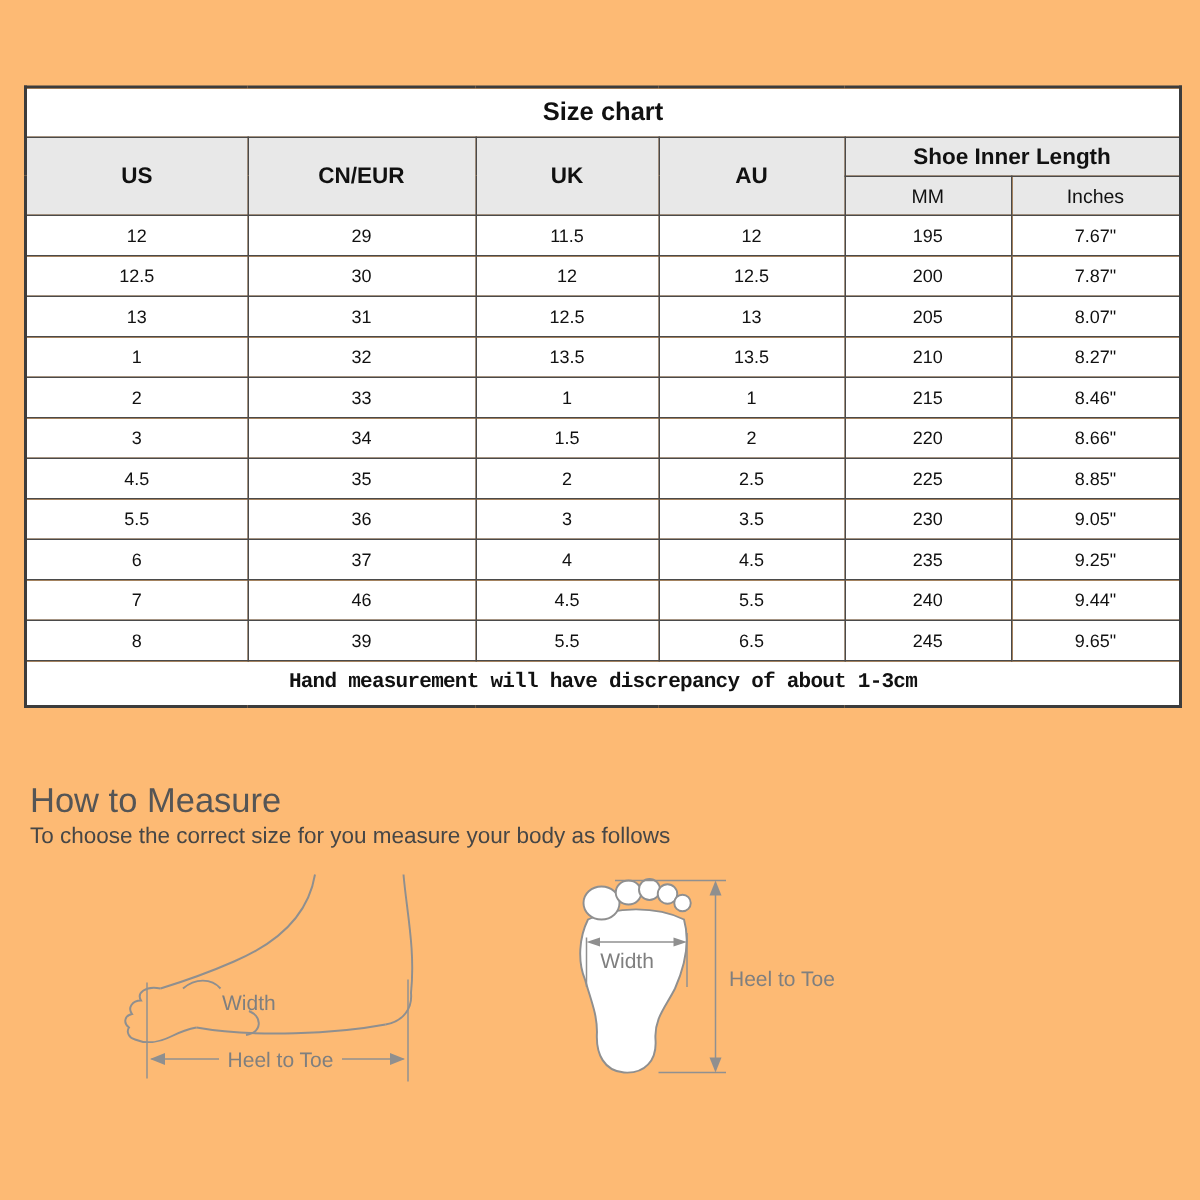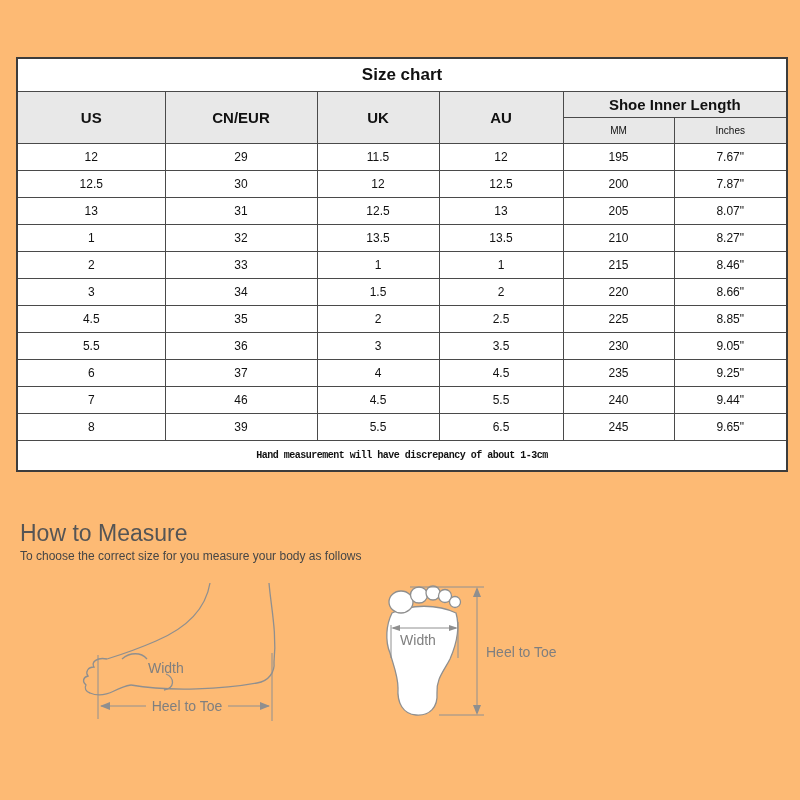--- a/index.html
+++ b/index.html
@@ -12,37 +12,37 @@
     border-collapse: collapse; table-layout: fixed;
     border: 2px solid #3c3c3c;
   }
   table.size-chart th, table.size-chart td {
     border: 1px solid #4a4a4a; text-align: center; vertical-align: middle;
     color: #111; overflow: hidden; white-space: nowrap;
   }
   .title-row th { height: 33px; background: #ffffff; font-size: 17px; font-weight: bold; border-bottom: 2px solid #3c3c3c; }
   .hdr { background: #e8e8e8; font-weight: bold; font-size: 15px; }
   .hdr-main { height: 26px; }
-  .hdr-sub { height: 26px; font-weight: normal; font-size: 10px; background: #e8e8e8; }
+  .hdr-sub { height: 26px; font-weight: normal; font-size: 13px; background: #e8e8e8; }
   td.cell { height: 27px; font-size: 12px; background: #ffffff; }
   td.tbl-footer {
     height: 31px; background: #ffffff;
     font-family: "Liberation Mono", "DejaVu Sans Mono", monospace;
-    font-weight: bold; font-size: 10px; letter-spacing: -0.5px;
+    font-weight: bold; font-size: 14px; letter-spacing: -0.5px;
     border-top: 2px solid #3c3c3c;
   }
 
   
   .ref-note {
     position: absolute; left: 16px; top: 489px;
     font-family: "Liberation Mono", "DejaVu Sans Mono", monospace;
     font-weight: bold; font-size: 15px; letter-spacing: -0.5px; color: #111;
   }
   .htm-heading { position: absolute; left: 20px; top: 520px; font-size: 23px; color: #555555; }
-  .htm-subtitle { position: absolute; left: 20px; top: 549px; font-size: 12px; color: #464646; }
+  .htm-subtitle { position: absolute; left: 20px; top: 549px; font-size: 15px; color: #464646; }
 
   
   svg.measure-diagram { position: absolute; left: 60px; top: 575px; }
   .diag-line { stroke: #8f8f8f; stroke-width: 1.3; fill: none; }
   .diag-thin { stroke: #909090; stroke-width: 1; fill: none; }
   .diag-fill { fill: #ffffff; stroke: #8f8f8f; stroke-width: 1.3; }
   .diag-arrow { fill: #8f8f8f; stroke: none; }
   .diag-label { fill: #7f7f7f; font-size: 14px; font-family: "Liberation Sans", sans-serif; }
 
   .measure-instruction {

